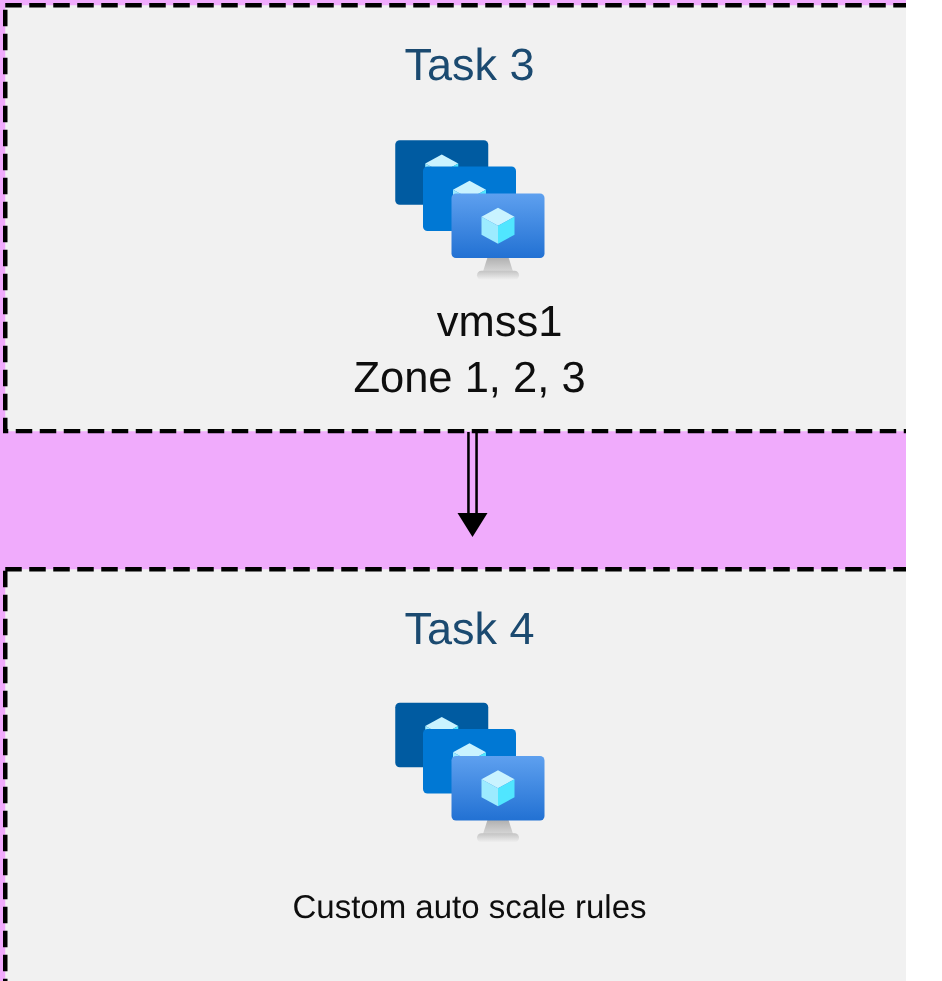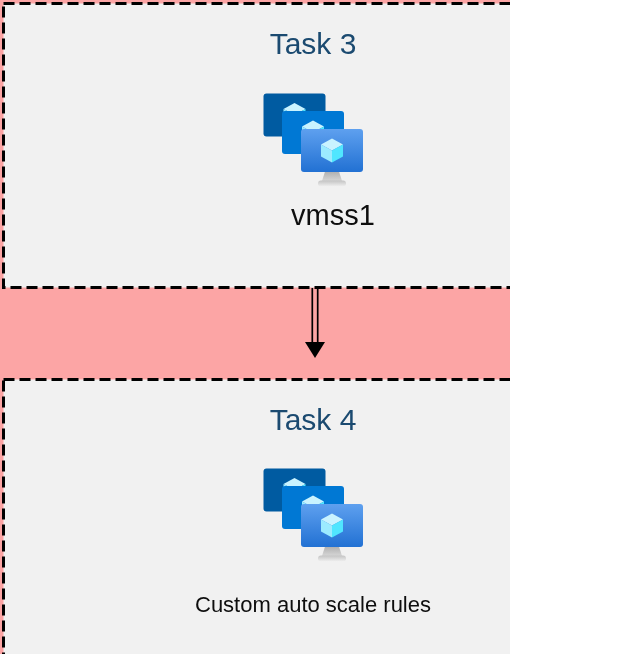--- a/index.html
+++ b/index.html
@@ -3,23 +3,23 @@
 <meta charset="utf-8">
 <style>
   html, body {
     margin: 0;
     padding: 0;
     background: #ffffff;
     font-family: "Liberation Sans", sans-serif;
   }
   .canvas {
     position: relative;
-    width: 510px;
+    width: 604px;
     height: 654px;
-    background: #fca5a5;
+    background: #f0abfc;
     overflow: hidden;
   }
   .task-box {
     position: absolute;
     left: 2px;
     width: 622px;
   }
   .box-top    { top: 2px;   height: 287px; }
   .box-bottom { top: 378px; height: 294px; }
   .box-outline {
@@ -102,20 +102,21 @@
         <use href="#vmcube" transform="translate(31.5,22)"></use>
         <rect x="19" y="18" width="62" height="43" rx="3" fill="#0078d4"></rect>
         <use href="#vmcube" transform="translate(50,39.5)"></use>
         <polygon points="62.5,77 75.5,77 79,88 59,88" fill="url(#gneck)"></polygon>
         <rect x="55" y="87.5" width="28" height="6" rx="3" fill="url(#gbase)"></rect>
         <rect x="38" y="36" width="62" height="43" rx="3" fill="url(#gf)"></rect>
         <use href="#vmcube" transform="translate(69,57.5)"></use>
       </svg>
 
       <div class="box-label first">vmss1</div>
+      <div class="box-label">Zone 1, 2, 3</div>
     </div>
   </section>
 
   <svg class="connector" width="28" height="70" viewBox="0 0 28 70">
     <line x1="11.3" y1="0" x2="11.3" y2="57" stroke="#000000" stroke-width="1.7"></line>
     <line x1="16.7" y1="0" x2="16.7" y2="57" stroke="#000000" stroke-width="1.7"></line>
     <polygon points="4,54 24,54 14,70" fill="#000000"></polygon>
   </svg>
 
   <section class="task-box box-bottom">

